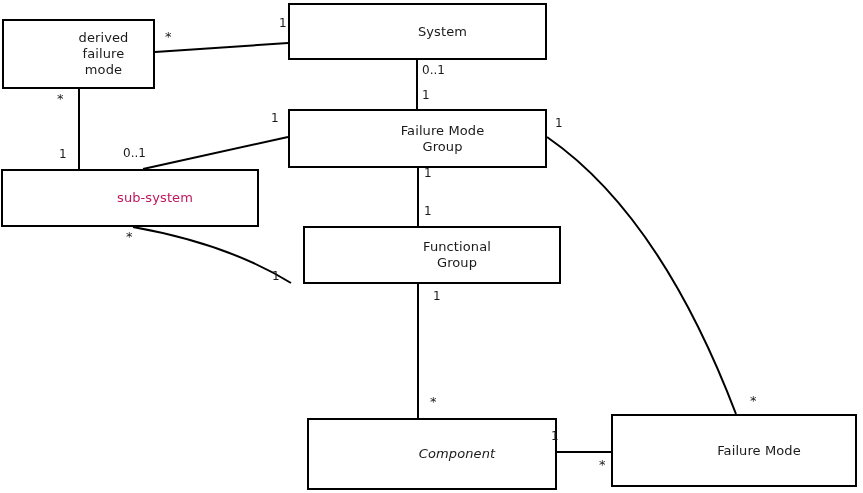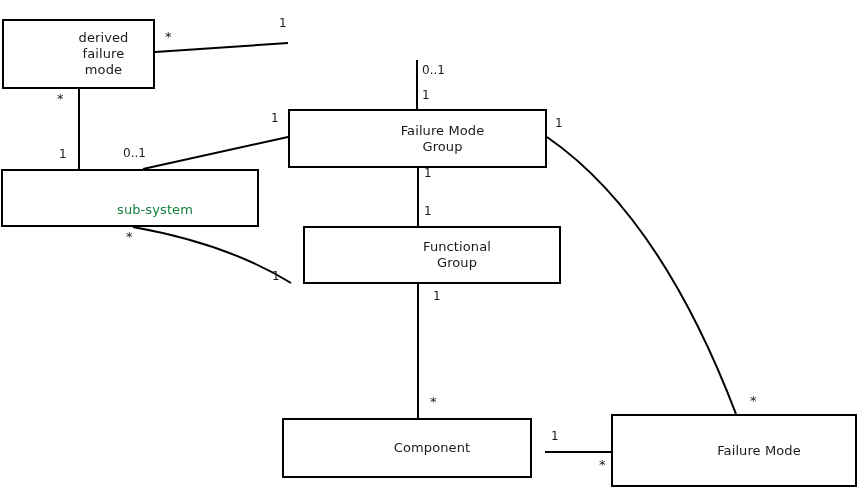--- a/index.html
+++ b/index.html
@@ -78,32 +78,35 @@
       <path d="M 418 284 L 418 418" fill="none" stroke="#000000" stroke-width="2" stroke-linecap="butt"></path>
       <path d="M 547 137 Q 660 215 736 414" fill="none" stroke="#000000" stroke-width="2" stroke-linecap="butt"></path>
       <path d="M 545 452 L 611 452" fill="none" stroke="#000000" stroke-width="2" stroke-linecap="butt"></path>
     </svg>
 
 <div class="uml-box" style="left: 2px; top: 19px; width: 153px; height: 70px; border-color: rgb(0, 0, 0);">
       <div class="uml-box-label shift-right" style="color: rgb(26, 26, 26);">derived
 failure
 mode</div>
     </div>
+    <div class="uml-box" style="left: 288px; top: 3px; width: 259px; height: 57px; border-color: rgb(0, 0, 0);">
+      <div class="uml-box-label shift-right" style="color: rgb(26, 26, 26);">System</div>
+    </div>
     <div class="uml-box" style="left: 288px; top: 109px; width: 259px; height: 59px; border-color: rgb(0, 0, 0);">
       <div class="uml-box-label shift-right" style="color: rgb(26, 26, 26);">Failure Mode
 Group</div>
     </div>
     <div class="uml-box" style="left: 1px; top: 169px; width: 258px; height: 58px; border-color: rgb(0, 0, 0);">
-      <div class="uml-box-label shift-right" style="color: #15803d; margin-top: 12px;">sub-system</div>
+      <div class="uml-box-label shift-right" style="color: #be185d;">sub-system</div>
     </div>
     <div class="uml-box" style="left: 291px; top: 226px; width: 258px; height: 58px; border-color: rgb(0, 0, 0); margin-left: 12px;">
       <div class="uml-box-label shift-right" style="color: rgb(26, 26, 26);">Functional
 Group</div>
     </div>
-    <div class="uml-box" style="left: 282px; top: 418px; width: 250px; height: 60px; border-color: rgb(0, 0, 0);">
+    <div class="uml-box" style="left: 307px; top: 418px; width: 250px; height: 72px; border-color: rgb(0, 0, 0); font-style: italic;">
       <div class="uml-box-label shift-right" style="color: rgb(26, 26, 26);">Component</div>
     </div>
     <div class="uml-box" style="left: 611px; top: 414px; width: 246px; height: 73px; border-color: rgb(0, 0, 0);">
       <div class="uml-box-label shift-right" style="color: rgb(26, 26, 26);">Failure Mode</div>
     </div>
     <div class="mult-label star" style="left: 165px; top: 30px; color: rgb(26, 26, 26);">*</div>
     <div class="mult-label" style="left: 279px; top: 17px; color: rgb(26, 26, 26);">1</div>
     <div class="mult-label" style="left: 422px; top: 64px; color: rgb(26, 26, 26);">0..1</div>
     <div class="mult-label" style="left: 422px; top: 89px; color: rgb(26, 26, 26);">1</div>
     <div class="mult-label star" style="left: 57px; top: 92px; color: rgb(26, 26, 26);">*</div>

